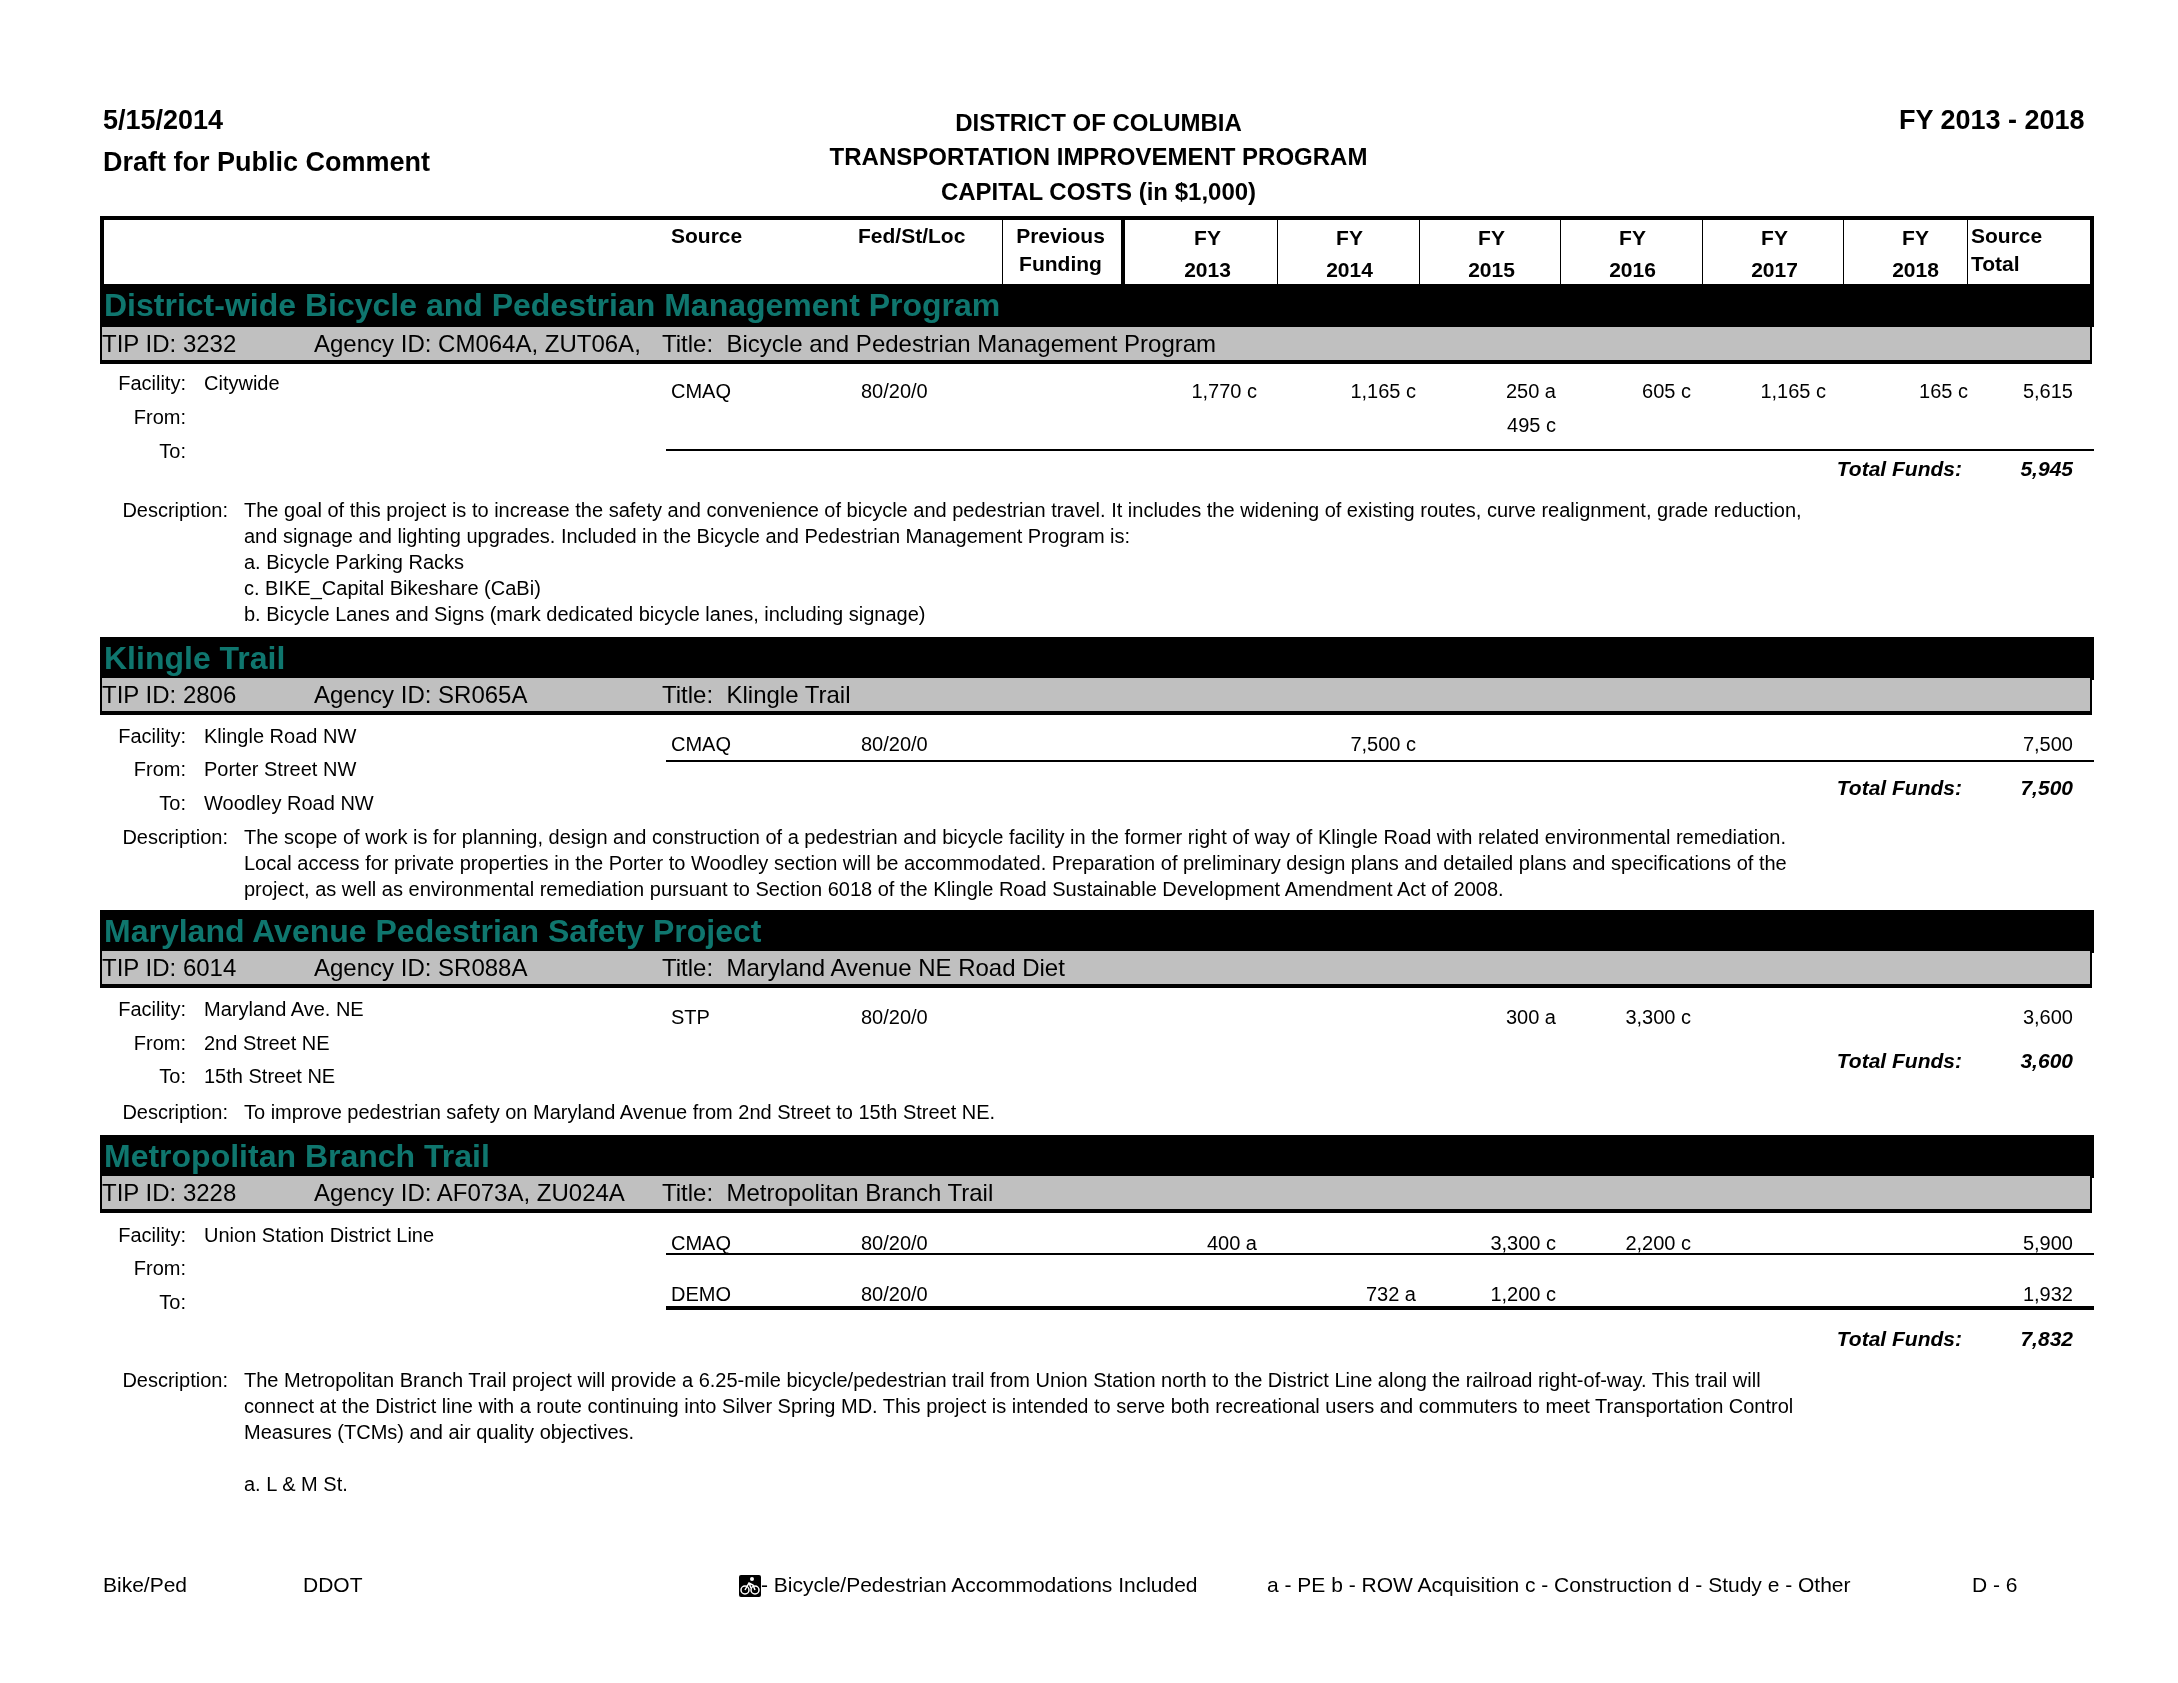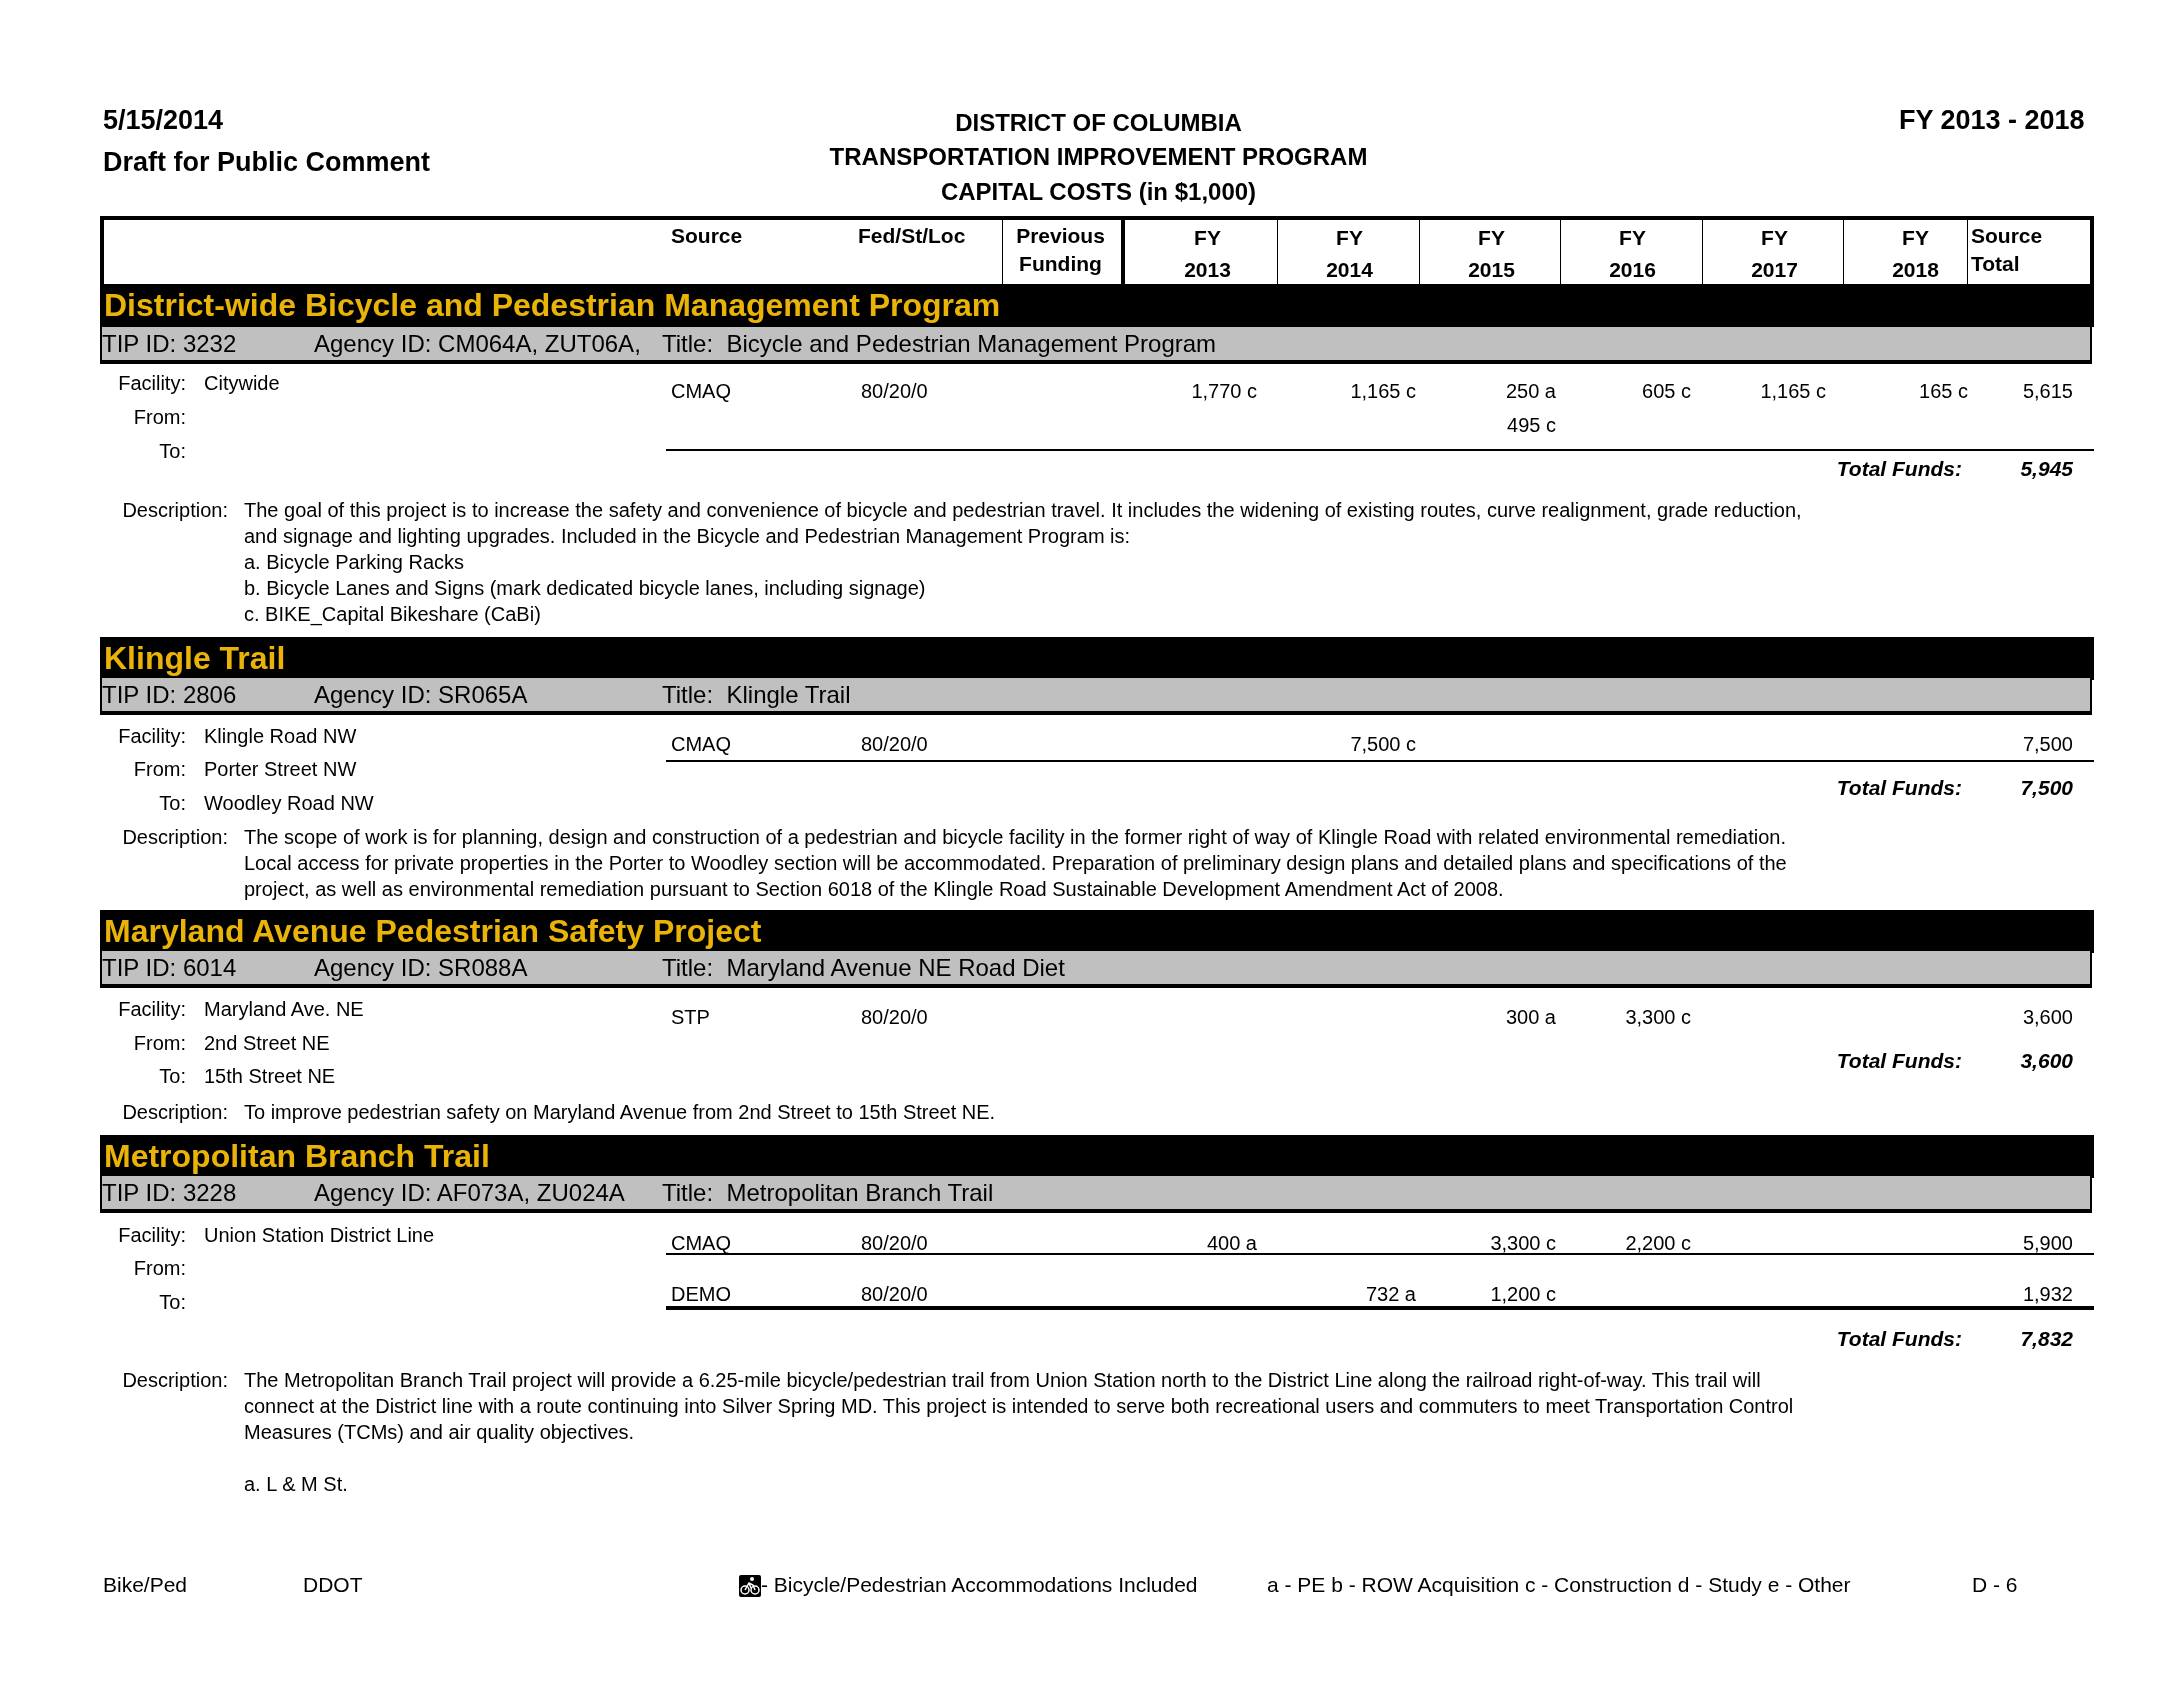--- a/index.html
+++ b/index.html
@@ -12,21 +12,21 @@
   .hdr-center { font-weight: bold; font-size: 24px; text-align: center; width: 891px; left: 653px; line-height: 36px; }
   .col-header {
     position: absolute; left: 100px; top: 216px; width: 1994px; height: 72px;
     border: 4px solid #000; border-bottom: none;
   }
   .col-header .cell { position: absolute; top: 0; height: 68px; font-weight: bold; font-size: 21px; }
   .col-header .vline { position: absolute; top: 0; height: 68px; border-left: 1px solid #000; }
   .col-header .vline.thick { border-left: 4px solid #000; }
   .fy { text-align: center; width: 139px; line-height: 32px; padding-top: 2px; }
   .section-bar {
-    position: absolute; left: 100px; width: 1994px; height: 43px; background: #000; color: #eab308;
+    position: absolute; left: 100px; width: 1994px; height: 43px; background: #000; color: #0f766e;
     font-weight: bold; font-size: 32px; line-height: 43px; padding-left: 4px;
   }
   .tip-bar {
     position: absolute; left: 100px; width: 1992px; height: 37px; background: #c0c0c0;
     border-left: 2px solid #000; border-right: 2px solid #000; border-bottom: 4px solid #000;
     font-size: 24px; line-height: 34px;
   }
   .tip-bar .seg { position: absolute; top: 0; }
   .tip-bar b { font-weight: normal; }
   .lbl { font-size: 20px; text-align: right; width: 89px; }
@@ -115,22 +115,22 @@
 <div class="abs num" style="right:210px; top:380px;">165 c</div>
 <div class="abs num" style="right:105px; top:380px;">5,615</div>
 <div class="rule" style="top:449px;"></div>
 <div class="abs total-label" style="right:216px; top:457px;">Total Funds:</div>
 <div class="abs total-label" style="right:105px; top:457px;">5,945</div>
 <div class="abs lbl desc" style="left:97px; top:497px; width:131px;">Description:</div>
 <div class="abs desc" style="left:244px; top:497px;">
   <div>The goal of this project is to increase the safety and convenience of bicycle and pedestrian travel.  It includes the widening of existing routes, curve realignment, grade reduction,</div>
   <div>and signage and lighting upgrades.  Included in the Bicycle and Pedestrian Management Program is:</div>
   <div>a. Bicycle Parking Racks</div>
+  <div>c. BIKE_Capital Bikeshare (CaBi)</div>
   <div>b. Bicycle Lanes and Signs (mark dedicated bicycle lanes, including signage)</div>
-  <div>c. BIKE_Capital Bikeshare (CaBi)</div>
 </div>
 
 <div class="section-bar" style="top:637px;">Klingle Trail</div>
 <div class="tip-bar" style="top:678px;">
   <span class="seg" style="left:0;"><span>TIP ID:</span> <b>2806</b></span>
   <span class="seg" style="left:212px;"><span>Agency ID:</span> <b>SR065A</b></span>
   <span class="seg" style="left:560px;"><span>Title:</span>&nbsp; <b>Klingle Trail</b></span>
 </div>
 <div class="abs lbl" style="left:97px; top:725px;">Facility:</div>
 <div class="abs val" style="left:204px; top:725px;">Klingle Road NW</div>

